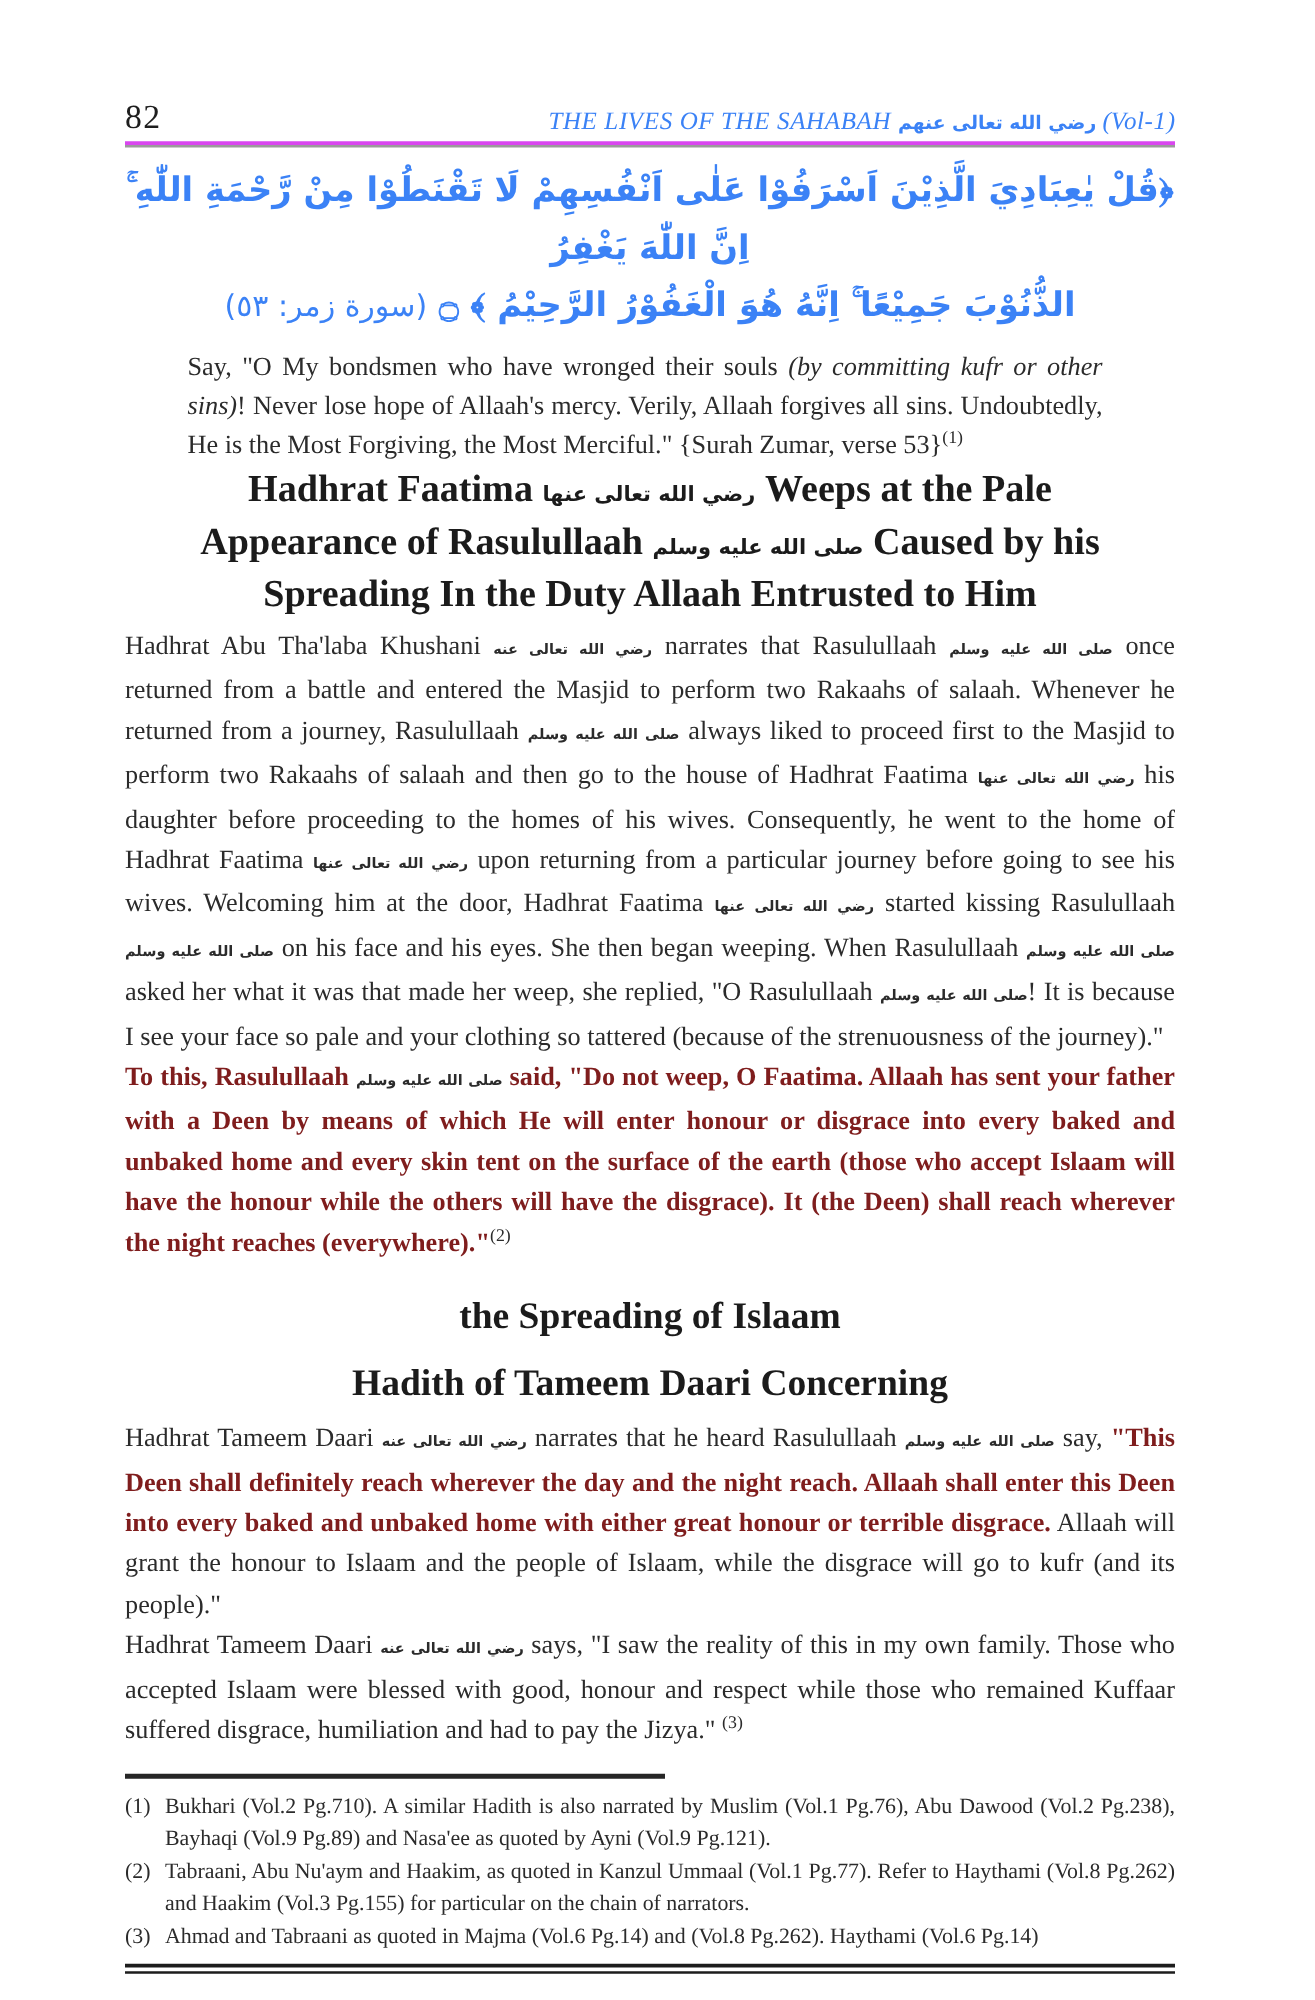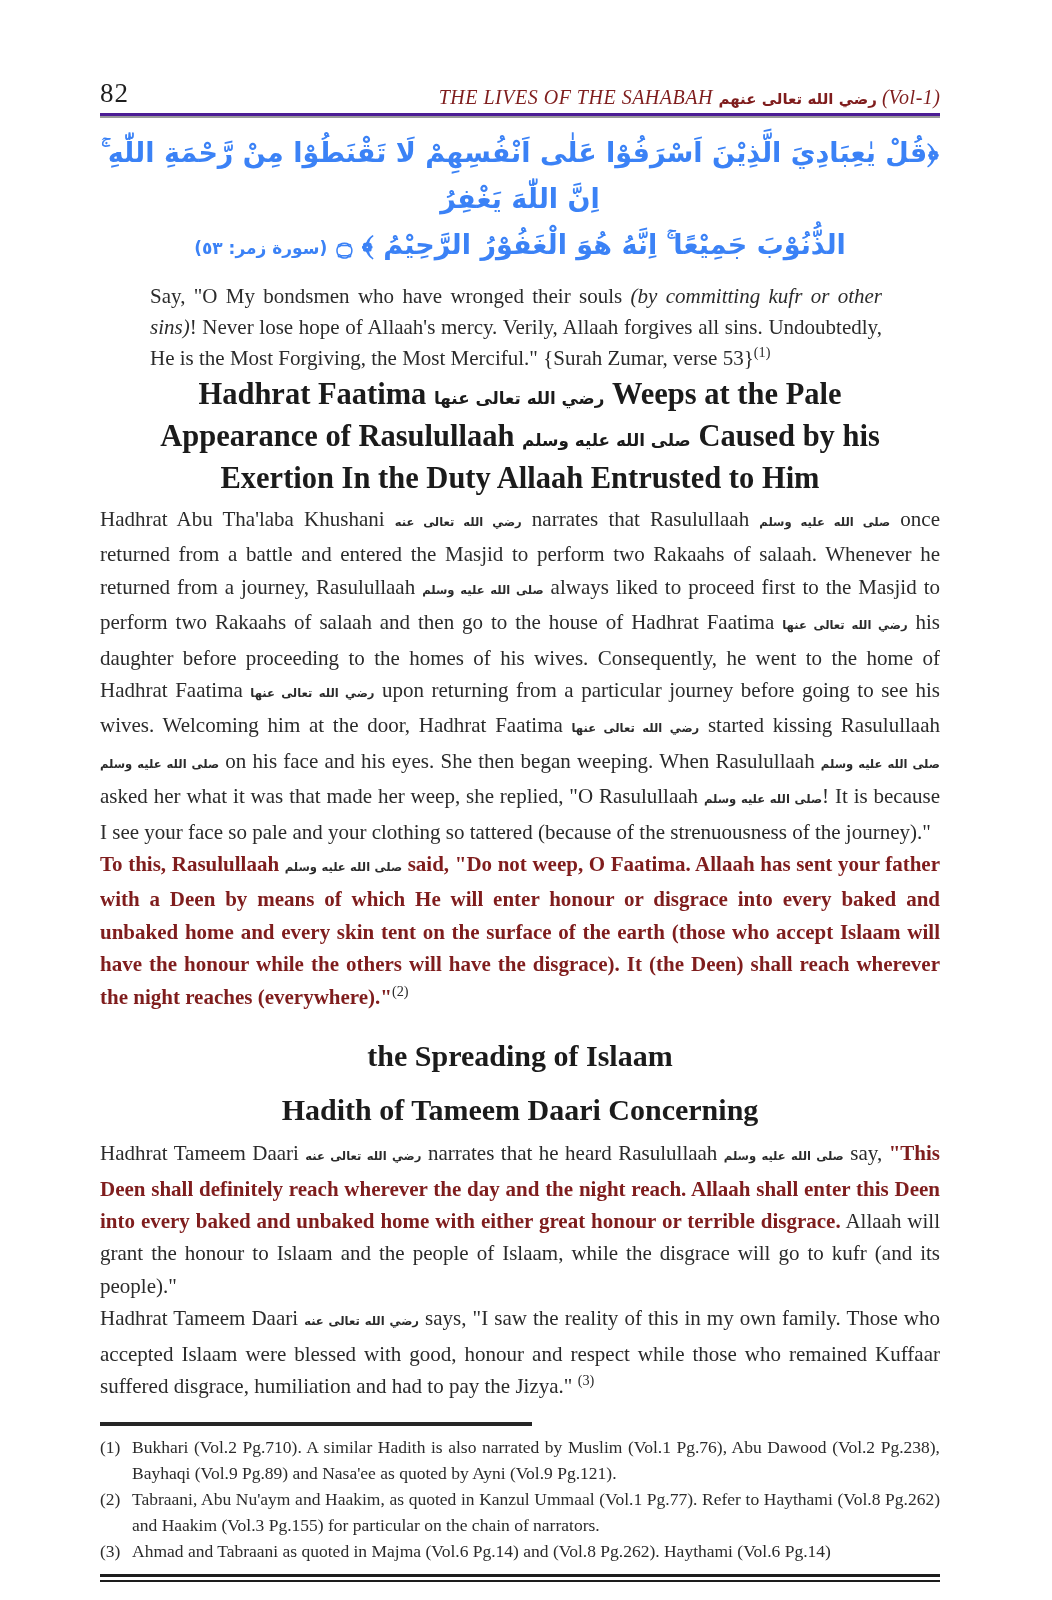--- a/index.html
+++ b/index.html
@@ -10,39 +10,39 @@
     background:#ffffff;
     box-sizing:border-box;
     padding:78px 112px 0 100px;
     overflow:hidden;
     color:#222;
     font-family:"Liberation Serif", serif;
   }
   
   .hdr{
     display:flex;justify-content:space-between;align-items:flex-end;
-    border-bottom:3px solid #4c1d95;
+    border-bottom:3px solid #d946ef;
     box-shadow:0 2px 0 #9a9a9a;
     padding-bottom:4px;
   }
   .hdr .pgnum{font-size:27px;letter-spacing:1px;color:#1e1e1e;}
-  .hdr .title{font-size:20px;font-style:italic;color:#7f1d1d;letter-spacing:.5px;}
+  .hdr .title{font-size:20px;font-style:italic;color:#3b82f6;letter-spacing:.5px;}
   .hdr .hon-big{font-style:normal;font-size:15px;font-family:"DejaVu Sans",sans-serif;font-weight:bold;}
   
   .verse{
     direction:rtl;
     text-align:center;
     font-family:"DejaVu Sans",sans-serif;
     font-weight:bold;
     color:#3b82f6;
     margin-top:14px;
     line-height:46px;
     font-size:27px;
   }
-  .verse .vref{font-size:17px;font-weight:bold;}
+  .verse .vref{font-size:24px;font-weight:normal;}
   
   .translation{
     margin:10px 58px 0 50px;
     font-size:21px;line-height:31px;
     text-align:justify;
     color:#2b2b2b;
   }
   
   .h1{
     margin-top:1px;
@@ -118,21 +118,21 @@
       <span>الذُّنُوْبَ جَمِيْعًا ۚ اِنَّهُ هُوَ الْغَفُوْرُ الرَّحِيْمُ ﴾ ۝</span>
       <span class="vref">(سورة زمر: ٥٣)</span>
     </div>
   </div>
 
   <div class="translation"><span>Say, "O My bondsmen who have wronged their souls </span><span class="seg-i">(by committing kufr or other sins)</span><span>! Never lose hope of Allaah's mercy. Verily, Allaah forgives all sins. Undoubtedly, He is the Most Forgiving, the Most Merciful." {Surah Zumar, verse 53}</span><sup class="seg-sup">(1)</sup></div>
 
   <div class="h1">
     <div><span>Hadhrat Faatima </span><span class="seg-ar">رضي الله تعالى عنها</span><span> Weeps at the Pale</span></div>
     <div><span>Appearance of Rasulullaah </span><span class="seg-ar">صلى الله عليه وسلم</span><span> Caused by his</span></div>
-    <div><span>Exertion In the Duty Allaah Entrusted to Him</span></div>
+    <div><span>Spreading In the Duty Allaah Entrusted to Him</span></div>
   </div>
 
   <p class="body-p first"><span>Hadhrat Abu Tha'laba Khushani </span><span class="seg-ar">رضي الله تعالى عنه</span><span> narrates that Rasulullaah </span><span class="seg-ar">صلى الله عليه وسلم</span><span> once returned from a battle and entered the Masjid to perform two Rakaahs of salaah. Whenever he returned from a journey, Rasulullaah </span><span class="seg-ar">صلى الله عليه وسلم</span><span> always liked to proceed first to the Masjid to perform two Rakaahs of salaah and then go to the house of Hadhrat Faatima </span><span class="seg-ar">رضي الله تعالى عنها</span><span> his daughter before proceeding to the homes of his wives. Consequently, he went to the home of Hadhrat Faatima </span><span class="seg-ar">رضي الله تعالى عنها</span><span> upon returning from a particular journey before going to see his wives. Welcoming him at the door, Hadhrat Faatima </span><span class="seg-ar">رضي الله تعالى عنها</span><span> started kissing Rasulullaah </span><span class="seg-ar">صلى الله عليه وسلم</span><span> on his face and his eyes. She then began weeping. When Rasulullaah </span><span class="seg-ar">صلى الله عليه وسلم</span><span> asked her what it was that made her weep, she replied, "O Rasulullaah </span><span class="seg-ar">صلى الله عليه وسلم</span><span>! It is because I see your face so pale and your clothing so tattered (because of the strenuousness of the journey)."</span></p>
   <p class="body-p"><span class="seg-b">To this, Rasulullaah </span><span class="seg-ar">صلى الله عليه وسلم</span><span class="seg-b"> said, "Do not weep, O Faatima. Allaah has sent your father with a Deen by means of which He will enter honour or disgrace into every baked and unbaked home and every skin tent on the surface of the earth (those who accept Islaam will have the honour while the others will have the disgrace). It (the Deen) shall reach wherever the night reaches (everywhere)."</span><sup class="seg-sup">(2)</sup></p>
 
   <div class="h2">
     <div>the Spreading of Islaam</div>
     <div>Hadith of Tameem Daari Concerning</div>
   </div>
 

